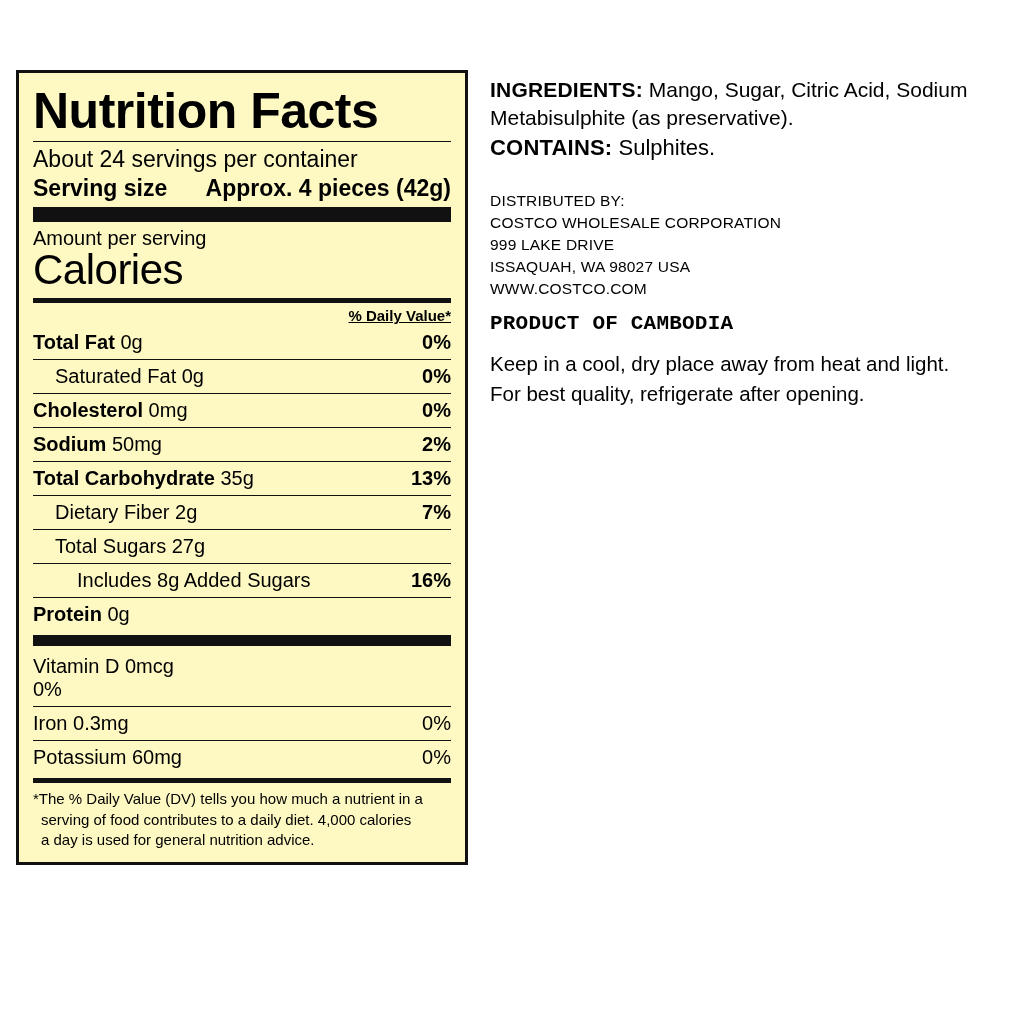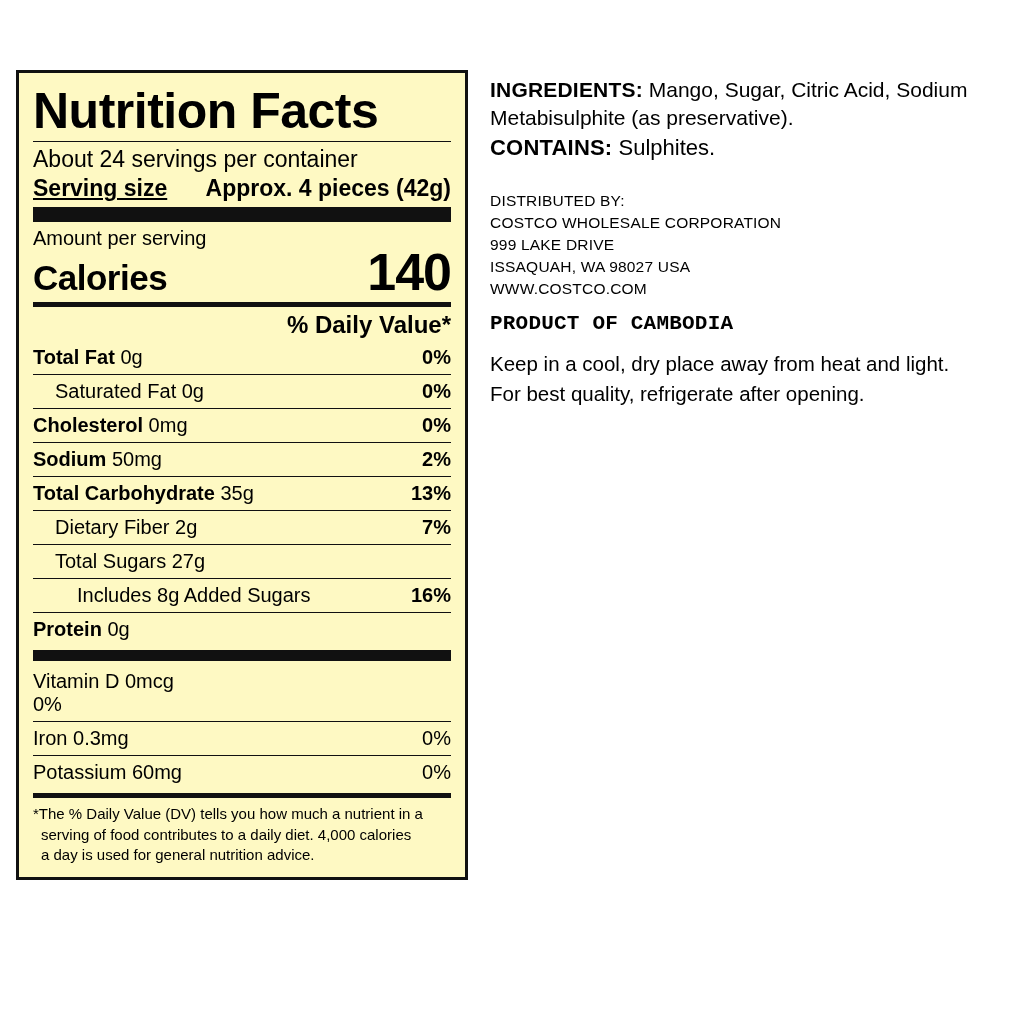--- a/index.html
+++ b/index.html
@@ -53,51 +53,52 @@
   .rule-thick{ border-bottom: 15px solid #111; margin: 5px 0; }
   .rule-thick-sm{ border-bottom: 11px solid #111; margin: 4px 0; }
 
   .srow {
     display: flex;
     justify-content: space-between;
     align-items: baseline;
     font-size: 23px;
     font-weight: bold;
   }
-  .srow .sz-label { font-weight: bold; text-decoration: underline; }
+  .srow .sz-label { font-weight: bold; }
   .srow .sz-value { font-weight: bold; }
 
   .amt-per {
     font-size: 20px;
     margin-top: 4px;
   }
 
   .cal-row {
     display: flex;
     justify-content: space-between;
     align-items: flex-end;
     margin-top: -4px;
   }
   .cal-label {
-    font-size: 35px;
-    font-weight: bold;
+    font-size: 42px;
+    font-weight: normal;
     letter-spacing: -0.5px;
   }
   .cal-value {
     font-size: 52px;
     font-weight: bold;
     letter-spacing: -1px;
     line-height: 1;
   }
 
   .dv-head {
     text-align: right;
-    font-size: 24px;
+    font-size: 15px;
     font-weight: bold;
     margin: 2px 0 2px 0;
+    text-decoration: underline;
   }
 
   .nrow {
     display: flex;
     justify-content: space-between;
     align-items: center;
     font-size: 20px;
     padding: 5px 0 5px 0;
     border-top: 1.5px solid #111;
   }
@@ -175,21 +176,20 @@
     <div class="nf-servings">About 24 servings per container</div>
     <div class="srow">
       <span class="sz-label">Serving size</span>
       <span class="sz-value">Approx. 4 pieces (42g)</span>
     </div>
     <div class="rule-thick"></div>
 
     <div class="amt-per">Amount per serving</div>
     <div class="cal-row">
       <span class="cal-label">Calories</span>
-      <span class="cal-value">140</span>
     </div>
     <div class="rule-med"></div>
 
     <div class="dv-head">% Daily Value*</div>
 
     <div>
       <div class="nrow first">
         <span class="nm"><span class="bold">Total Fat</span> <span>0g</span></span>
         <span class="dv">0%</span>
       </div>

